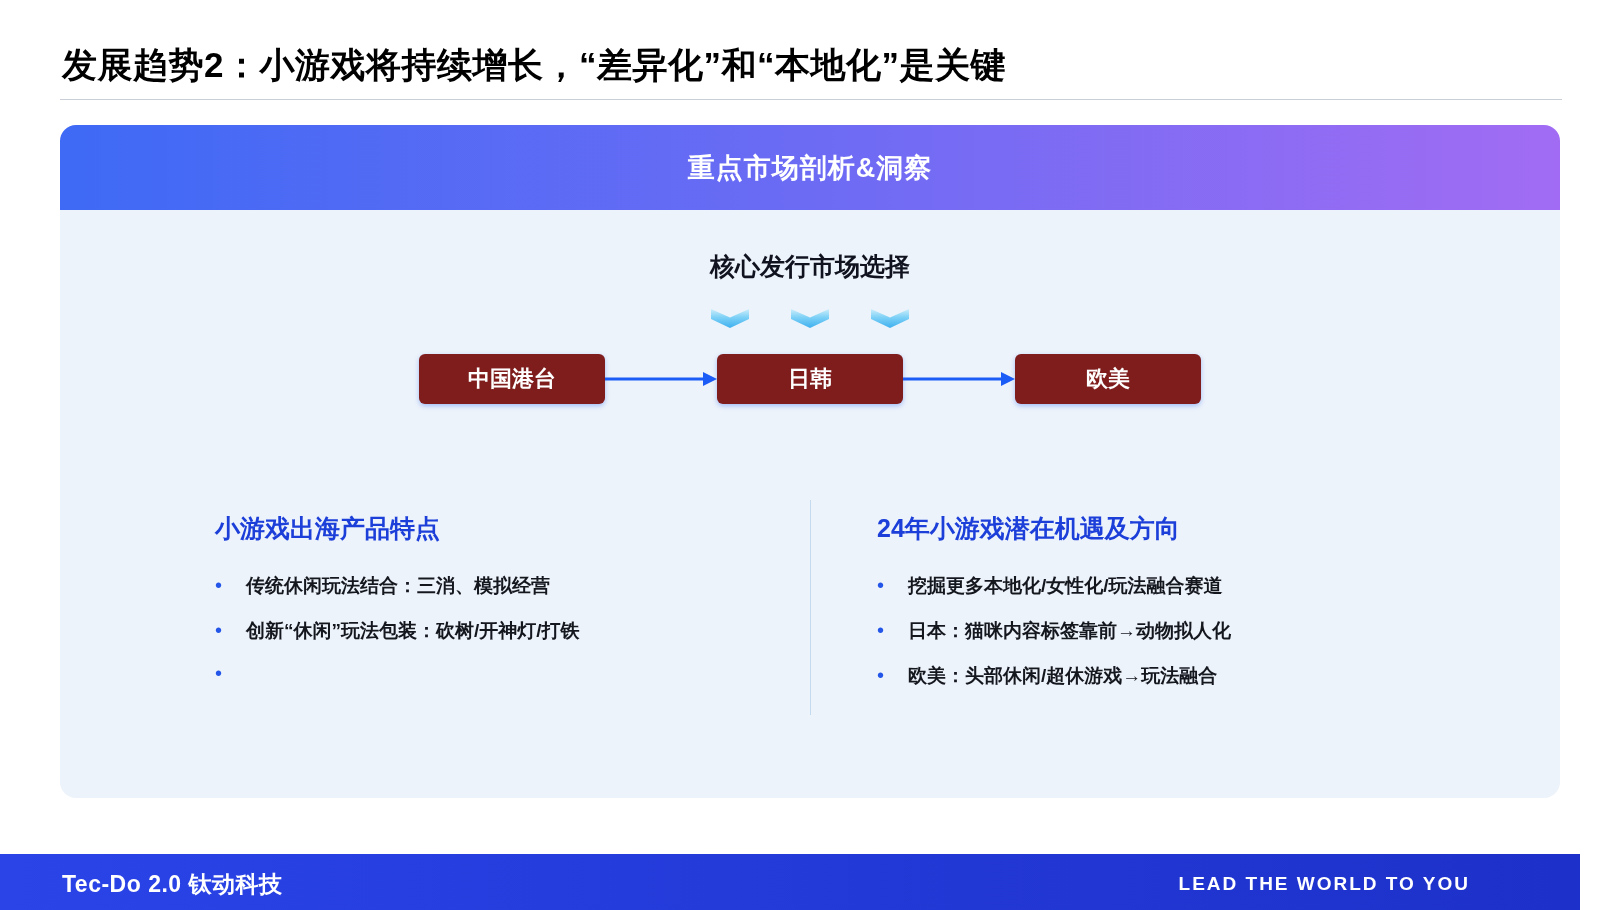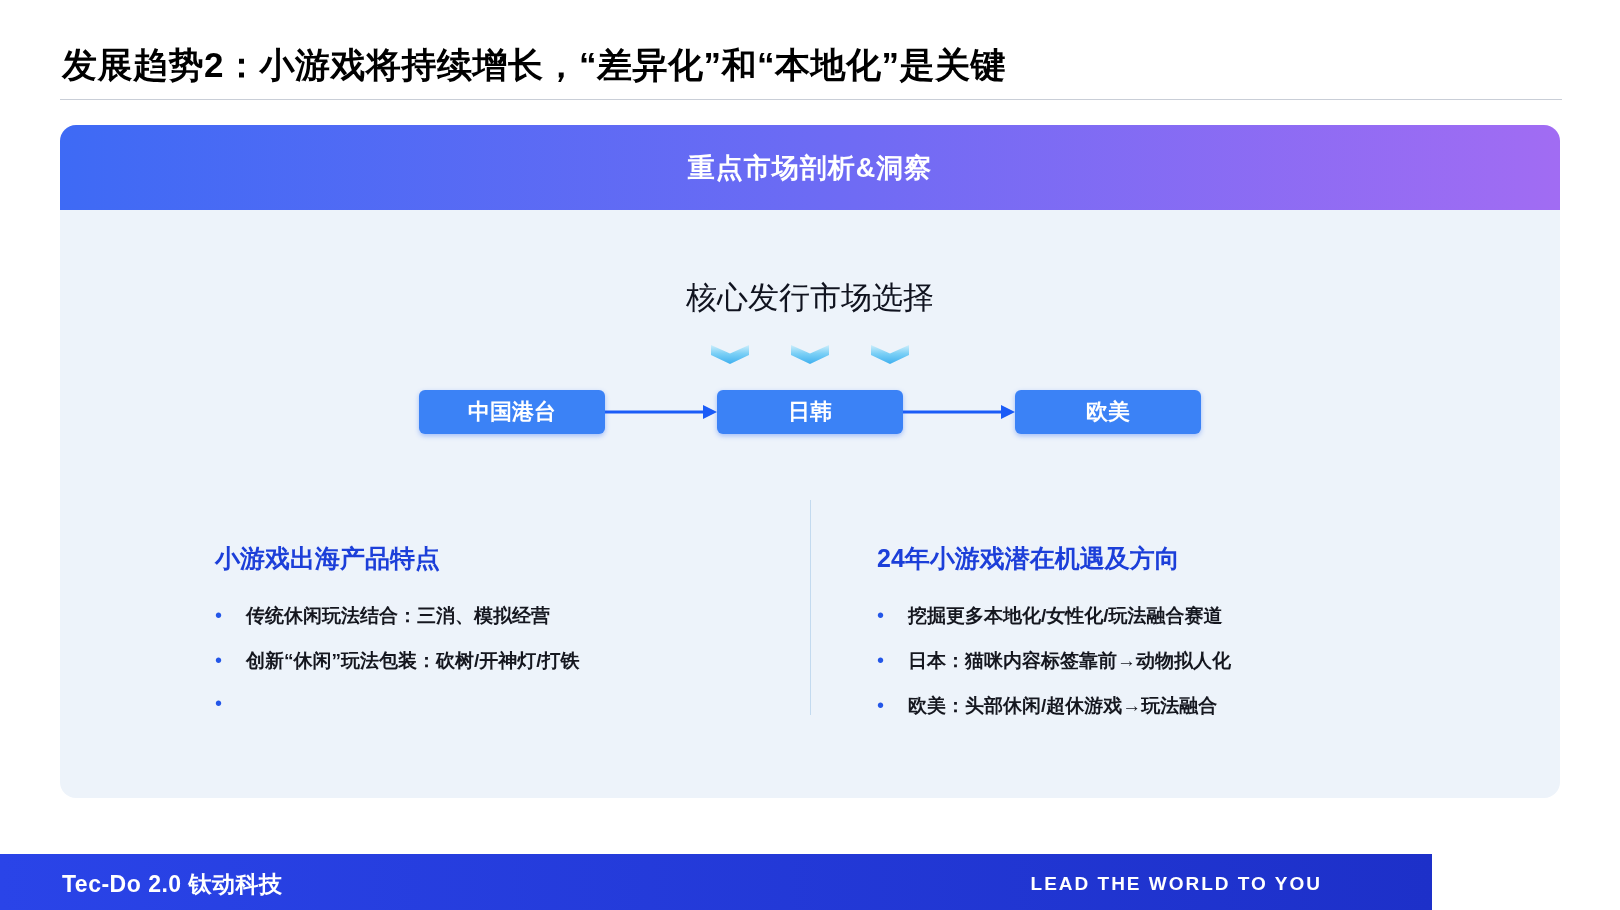--- a/index.html
+++ b/index.html
@@ -28,32 +28,32 @@
   .panel-header {
     height:85px;
     background:linear-gradient(90deg,#3E6AF5 0%,#6E6BF4 52%,#A16CF3 100%);
     display:flex; align-items:center; justify-content:center;text-align:center;
   }
   .panel-header-text { color:#ffffff; font-size:27px; font-weight:bold; letter-spacing:1px; }
   .panel-body { position:relative; height:588px; background:#EDF3FA; }
 
   
   .flow-heading {
-    padding-top:67px; text-align:center;
-    font-size:31px; font-weight:normal; color:#10131F;
+    padding-top:40px; text-align:center;
+    font-size:25px; font-weight:bold; color:#10131F;
   }
   .chevron-row { display:flex; justify-content:center; gap:42px; margin-top:26px; }
   .chevron {
     width:38px; height:19px;
     background:linear-gradient(180deg,#CDEEFB 0%,#7CD0F6 45%,#3FB0EF 100%);
     clip-path:polygon(0 0,50% 45%,100% 0,100% 52%,50% 100%,0 52%);
   }
   .flow-row { display:flex; justify-content:center; align-items:center; margin-top:26px; }
   .flow-node {
-    width:186px; height:44px; background:#3b82f6; border-radius:6px;
+    width:186px; height:50px; background:#7f1d1d; border-radius:6px;
     color:#ffffff; font-size:22px; font-weight:bold;
     display:flex; align-items:center; justify-content:center;
     box-shadow:0 2px 5px rgba(27,92,247,0.35);
   }
   .flow-arrow { display:block; }
 
   
   .columns { display:flex; margin-top:108px; }
   .col { width:50%; }
   .col-left  { padding-left:155px; padding-right:30px; }
@@ -62,21 +62,21 @@
     position:absolute; left:50%; top:290px; width:1px; height:215px;
     background:#C3DAEF;
   }
   .col-heading { font-size:25px; font-weight:bold; color:#1C3FD9; margin-bottom:28px; }
   .bullet { display:flex; align-items:baseline; margin-bottom:19px; }
   .bullet .dot { color:#2356E8; font-size:20px; margin-right:24px; line-height:1; }
   .bullet .bullet-text { font-size:19px; color:#15171F; font-weight:600; }
 
   
   .footer {
-    position:absolute; left:0; bottom:0; width:1432px; height:56px;
+    position:absolute; left:0; bottom:0; width:1580px; height:56px;
     background:linear-gradient(90deg,#2A44E8 0%,#1D30C9 100%);
     display:flex; align-items:center; justify-content:space-between;
     padding:4px 110px 0 62px;
   }
   .footer-brand { color:#ffffff; font-size:23px; font-weight:bold; letter-spacing:0.5px; }
   .footer-slogan { color:#ffffff; font-size:19px; font-weight:bold; letter-spacing:2px; }
 </style>
 </head>
 <body>
 

